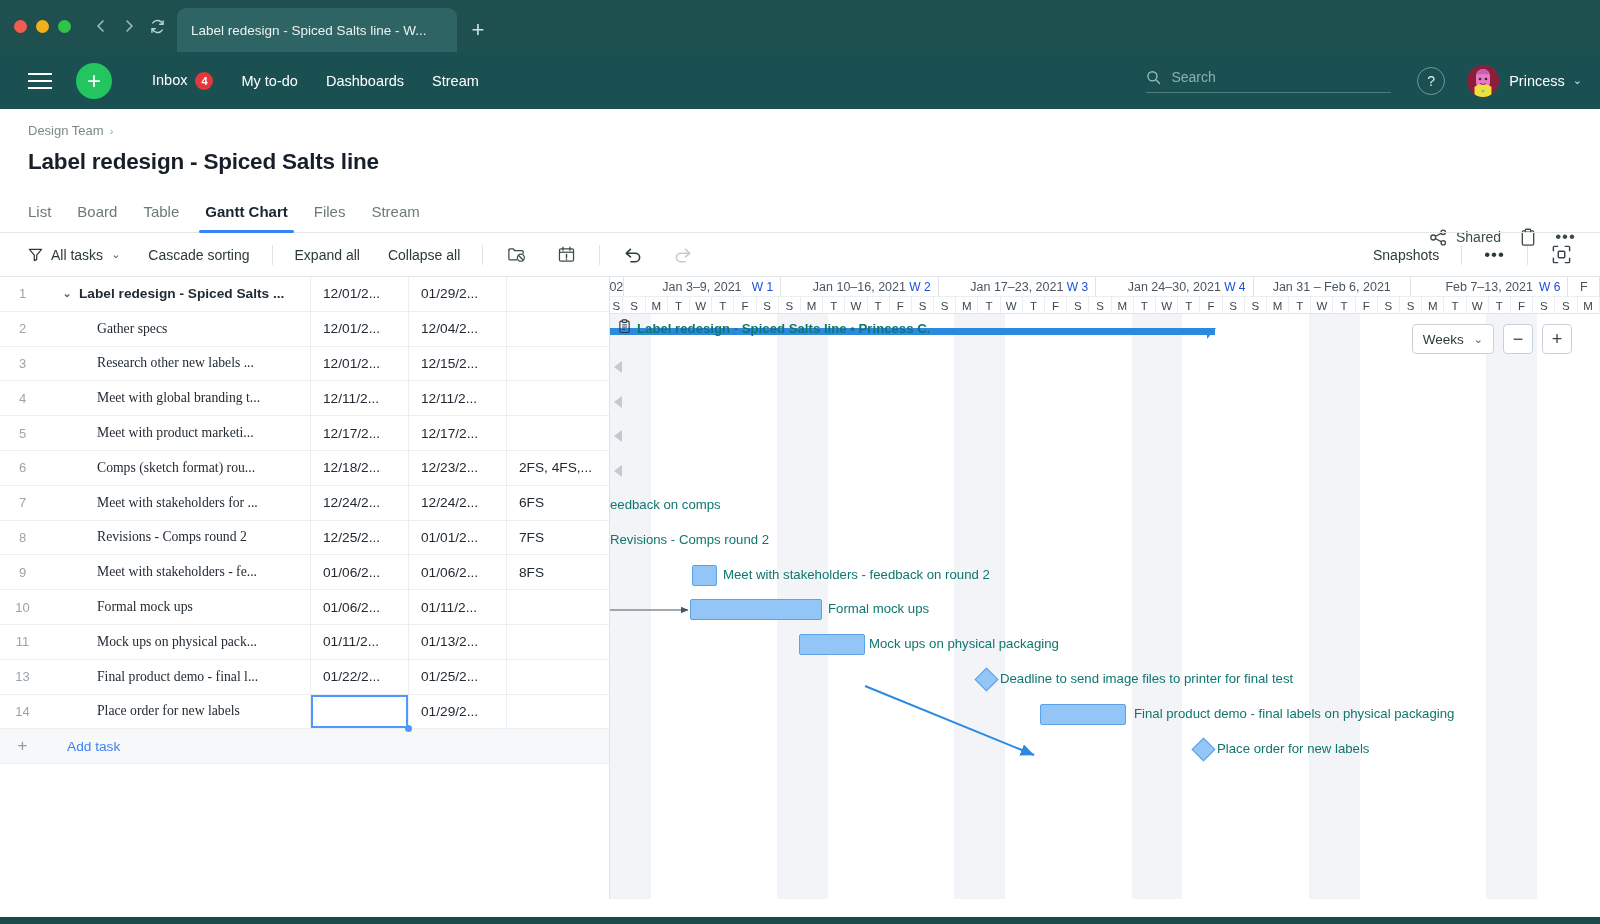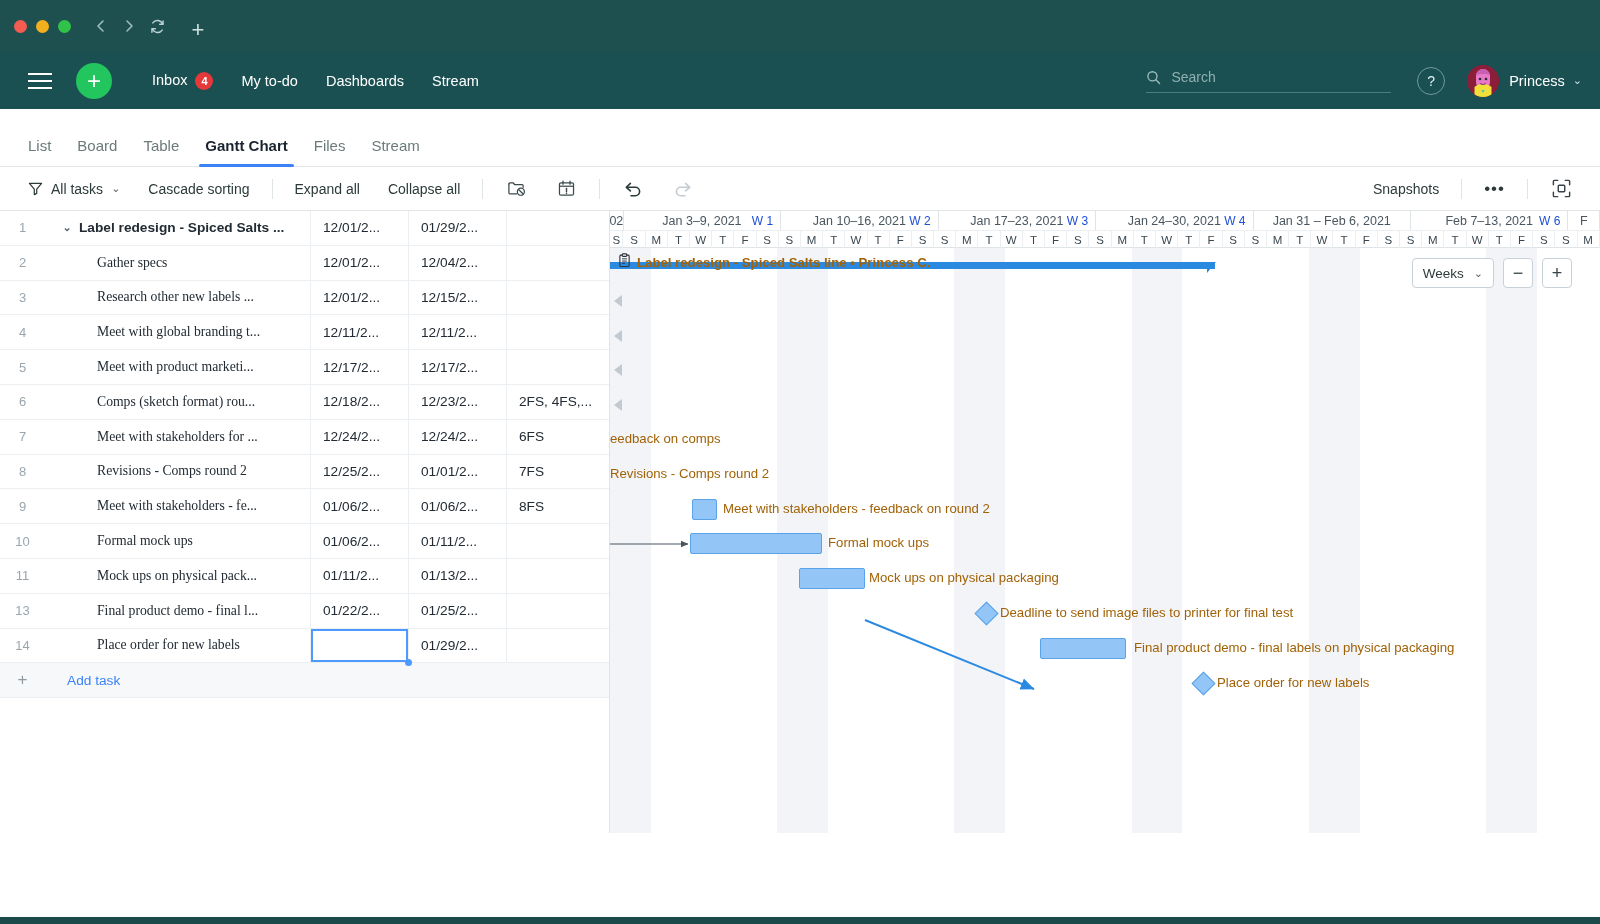--- a/index.html
+++ b/index.html
@@ -163,21 +163,21 @@
   }
   .bar.summary:after{
     content:''; position:absolute; right:-1px; top:0; border-left:9px solid #2b8ae0;
     border-bottom:11px solid transparent; border-top:0;
   }
   .milestone{
     position:absolute; width:17px;height:17px; background:#93c5f7; border:1px solid #5ba3e8;
     transform:rotate(45deg); top:9px;
   }
   .blabel{
-    position:absolute; font-size:13.2px; color:#a16207; white-space:nowrap; top:9px;
+    position:absolute; font-size:13.2px; color:#0f766e; white-space:nowrap; top:9px;
   }
   .blabel.bold{ font-weight:700; top:5px; display:flex; align-items:center; gap:6px;}
   .collapsed-mark{
     position:absolute; width:0;height:0; border-top:6px solid transparent; border-bottom:6px solid transparent;
     border-right:8px solid #c2cad1; top:12px;
   }
   .dep-svg{ position:absolute; left:0;top:0;right:0;bottom:0; pointer-events:none; overflow:visible;}
   .zoomctl{
     position:absolute; right:28px; top:47px; display:flex; align-items:center; gap:9px; z-index:20;
   }
@@ -215,20 +215,23 @@
           <path d="M6 3l5 5-5 5" stroke="#9dbcbc" stroke-width="1.6" fill="none" stroke-linecap="round" stroke-linejoin="round"></path>
         </svg>
     </div>
     <div class="navbtn">
       <svg width="17" height="17" viewBox="0 0 18 18">
         <path d="M14.5 6.5A6 6 0 0 0 4 5.2M3.5 11.5A6 6 0 0 0 14 12.8" stroke="#b9d2d2" stroke-width="1.5" fill="none" stroke-linecap="round"></path>
         <path d="M14.9 3v3.6h-3.6M3.1 15v-3.6h3.6" stroke="#b9d2d2" stroke-width="1.5" fill="none" stroke-linecap="round" stroke-linejoin="round"></path>
       </svg>
     </div>
     <div class="tabstrip">
+      <div class="tab">
+        <span class="tab-title">Label redesign - Spiced Salts line - W...</span>
+      </div>
       <div class="newtab">+</div>
     </div>
   </div>
 </div>
 
 <div class="app-header">
   <div class="hamburger">
       <span></span>
     </div>
   <div class="plus-btn">+</div>
@@ -263,20 +266,27 @@
       <path d="M13.5 18.5c1.5 1.2 3.5 1.2 5 0" stroke="#8b3a6a" stroke-width="1.1" fill="none" stroke-linecap="round"></path>
       <path d="M14 25l2 3 2-3" fill="#5ec8a0"></path>
     </svg>
   </div>
   <span class="user-name">Princess</span>
   <span class="caret">⌄</span>
 </div>
 
 <div class="page">
 
+  <div class="proj-head">
+    <div class="breadcrumb">
+      <span>Design Team</span>
+      <span class="chev">›</span>
+    </div>
+    <div class="proj-title">Label redesign - Spiced Salts line</div>
+  </div>
 
   <div class="head-right">
     <div class="item">
       <svg width="19" height="19" viewBox="0 0 20 20">
         <circle cx="15" cy="4.5" r="2.3" stroke="#3d4a4a" stroke-width="1.4" fill="none"></circle>
         <circle cx="15" cy="15.5" r="2.3" stroke="#3d4a4a" stroke-width="1.4" fill="none"></circle>
         <circle cx="4.5" cy="10" r="2.6" stroke="#3d4a4a" stroke-width="1.4" fill="none"></circle>
         <path d="M7 8.7l5.8-3M7 11.3l5.8 3" stroke="#3d4a4a" stroke-width="1.4"></path>
       </svg>
       <span>Shared</span>

